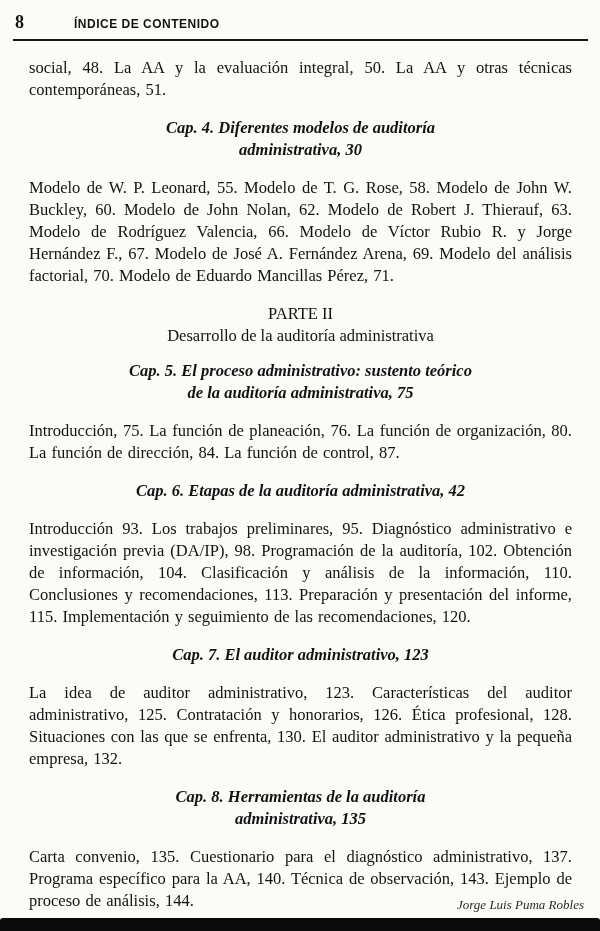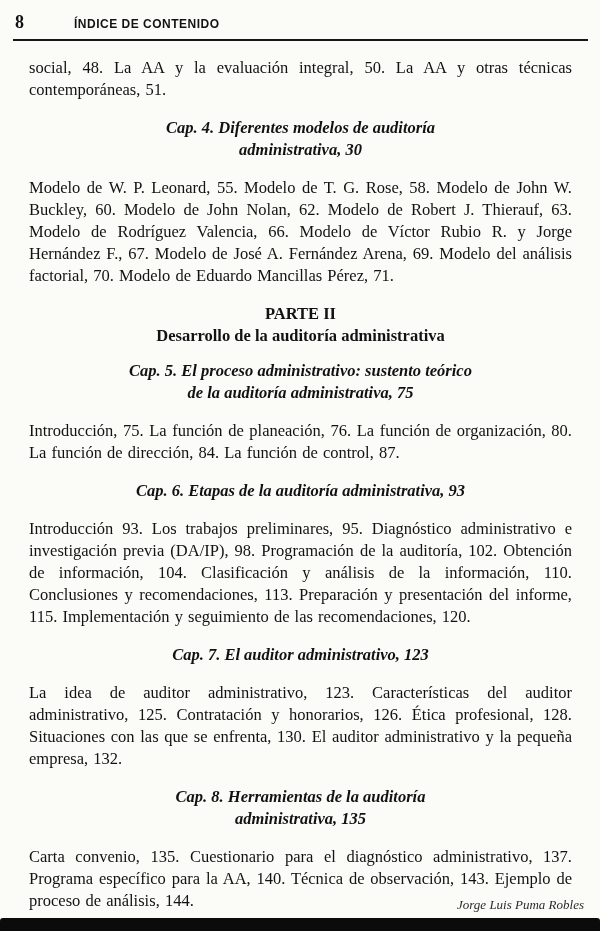--- a/index.html
+++ b/index.html
@@ -48,21 +48,21 @@
     margin: 13px 0 2px 0;
     text-align: center;
     font-weight: bold;
     font-size: 16.5px;
     line-height: 22px;
     font-style: italic;
   }
   .part-heading {
     margin: 13px 0 13px 0;
     text-align: center;
-    font-weight: bold;
+    font-weight: normal;
     font-size: 16.5px;
     line-height: 22px;
   }
   .back-matter {
     margin-top: 30px;
     font-weight: bold;
     font-size: 17px;
   }
   .back-row {
     display: flex;
@@ -110,21 +110,21 @@
       <div class="part-heading">
         <div>PARTE II</div>
         <div>Desarrollo de la auditoría administrativa</div>
       </div>
       <div class="chapter-heading">
         <div>Cap. 5. El proceso administrativo: sustento teórico</div>
         <div>de la auditoría administrativa, 75</div>
       </div>
       <p class="body-par">Introducción, 75. La función de planeación, 76. La función de organización, 80. La función de dirección, 84. La función de control, 87.</p>
       <div class="chapter-heading">
-        <div>Cap. 6. Etapas de la auditoría administrativa, 93</div>
+        <div>Cap. 6. Etapas de la auditoría administrativa, 42</div>
       </div>
       <p class="body-par">Introducción 93. Los trabajos preliminares, 95. Diagnóstico administrativo e investigación previa (DA/IP), 98. Programación de la auditoría, 102. Obtención de información, 104. Clasificación y análisis de la información, 110. Conclusiones y recomendaciones, 113. Preparación y presentación del informe, 115. Implementación y seguimiento de las recomendaciones, 120.</p>
       <div class="chapter-heading">
         <div>Cap. 7. El auditor administrativo, 123</div>
       </div>
       <p class="body-par">La idea de auditor administrativo, 123. Características del auditor administrativo, 125. Contratación y honorarios, 126. Ética profesional, 128. Situaciones con las que se enfrenta, 130. El auditor administrativo y la pequeña empresa, 132.</p>
       <div class="chapter-heading">
         <div>Cap. 8. Herramientas de la auditoría</div>
         <div>administrativa, 135</div>
       </div>

